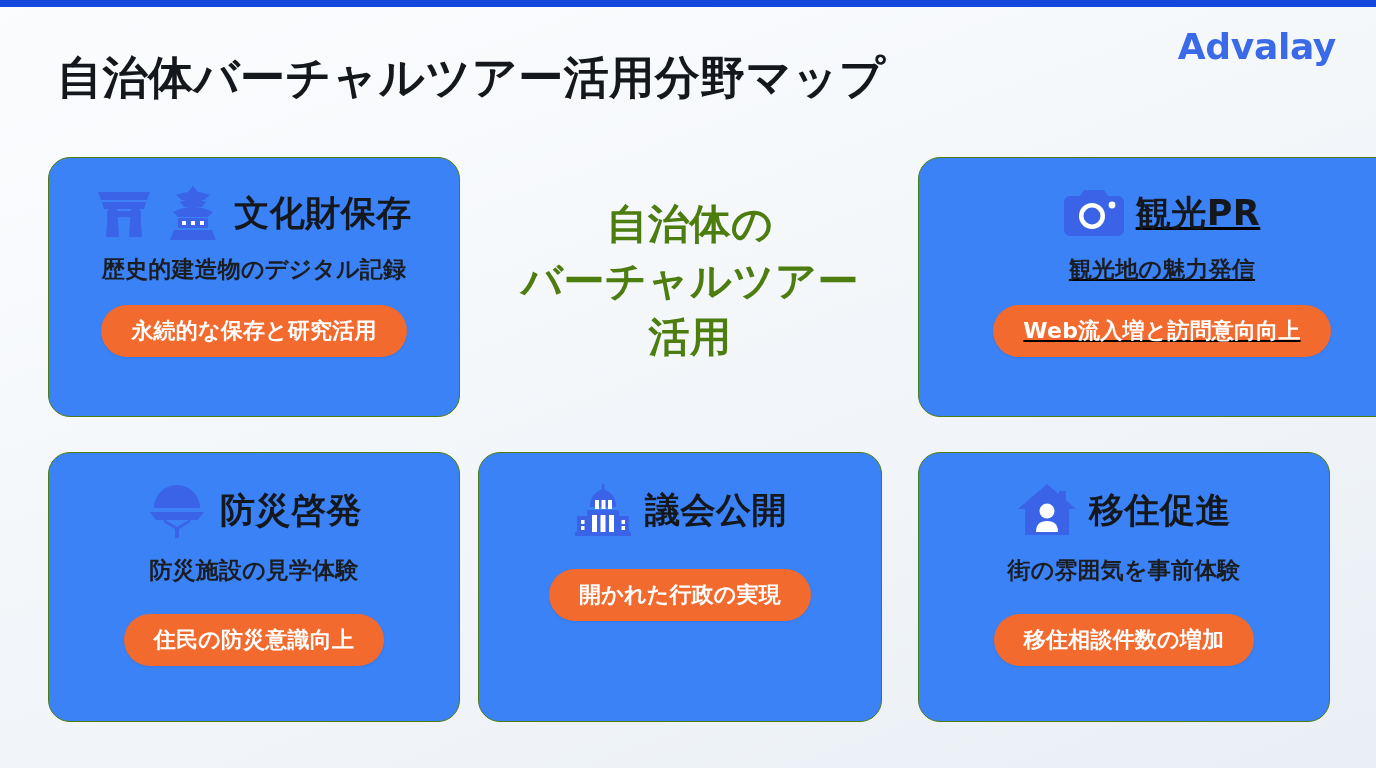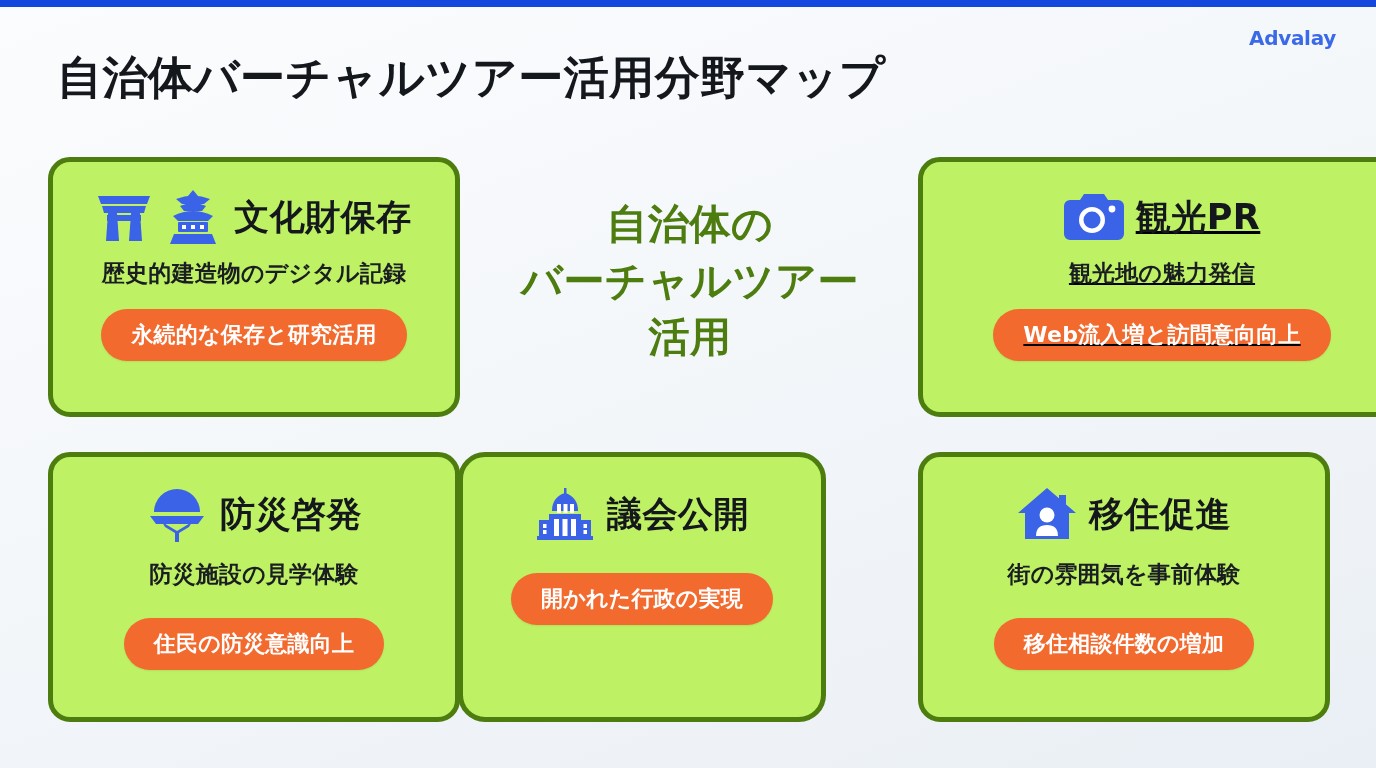--- a/index.html
+++ b/index.html
@@ -24,21 +24,21 @@
     position: absolute;
     top: 0; left: 0;
     width: 1376px;
     height: 7px;
     background: #1447dd;
   }
   .brand {
     position: absolute;
     top: 26px;
     right: 40px;
-    font-size: 20px;
+    font-size: 36px;
     font-weight: bold;
     color: #3b6ae8;
     letter-spacing: -0.3px;
   }
   .page-title {
     position: absolute;
     top: 48px;
     left: 57px;
     font-size: 45px;
     font-weight: bold;
@@ -58,32 +58,32 @@
     font-weight: bold;
     color: #4d7c0f;
     line-height: 1.38;
     letter-spacing: 0.5px;
   }
   .hub div { white-space: nowrap; }
 
   
   .card {
     position: absolute;
-    background: #bef264;
-    border: 5px solid #4d7c0f;
+    background: #3b82f6;
+    border: 1px solid #4d7c0f;
     border-radius: 22px;
     box-sizing: border-box;
     display: flex;
     flex-direction: column;
     align-items: center;
   }
   .card-tl { left: 48px;  top: 157px; width: 412px; height: 260px; }
   .card-tr { left: 918px; top: 157px; width: 488px; height: 260px; text-decoration: underline; }
   .card-bl { left: 48px;  top: 452px; width: 412px; height: 270px; }
-  .card-bc { left: 458px; top: 452px; width: 368px; height: 270px; border-radius: 27px; }
+  .card-bc { left: 478px; top: 452px; width: 404px; height: 270px; }
   .card-br { left: 918px; top: 452px; width: 412px; height: 270px; }
 
   .card-head {
     display: flex;
     align-items: center;
     justify-content: center;
     gap: 12px;
     margin-top: 24px;
     height: 62px;
   }

